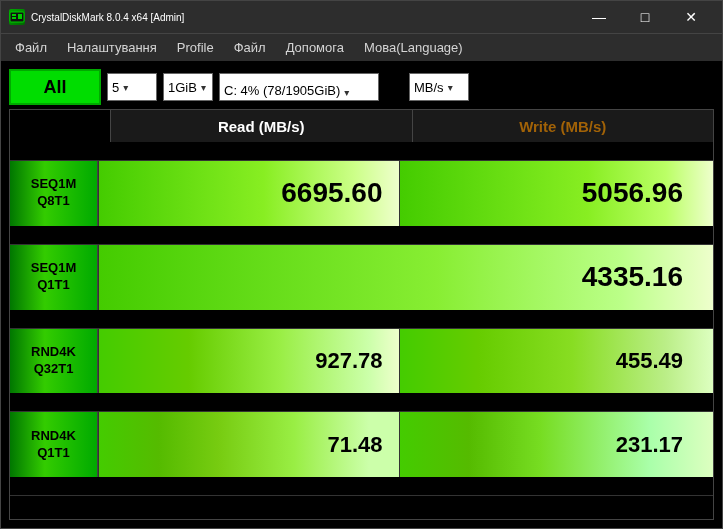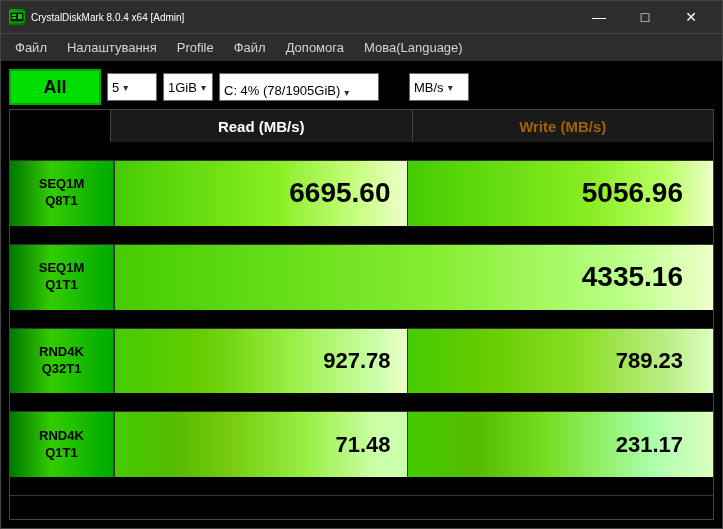--- a/index.html
+++ b/index.html
@@ -189,21 +189,21 @@
       border-left: 1px solid #444;
     }
 
     .data-row {
       display: flex;
       flex: 1;
       border-top: 1px solid #333;
     }
 
     .row-label {
-      width: 104px;
+      width: 88px;
       background: linear-gradient(to right, #007700 0%, #33cc00 40%, #00aa00 100%);
       flex-shrink: 0;
       display: flex;
       flex-direction: column;
       align-items: center;
       justify-content: center;
       color: #000000;
       font-weight: bold;
       font-size: 13px;
       line-height: 1.3;
@@ -364,21 +364,21 @@
 
       <div class="data-row">
         <div class="row-label">
           <span>RND4K</span>
           <span>Q32T1</span>
         </div>
         <div class="read-cell rnd1-read">
           <span class="bench-value bench-value-small">927.78</span>
         </div>
         <div class="write-cell rnd1-write">
-          <span class="bench-value bench-value-small">789.23</span>
+          <span class="bench-value bench-value-small">455.49</span>
         </div>
       </div>
 
       <div class="data-row">
         <div class="row-label">
           <span>RND4K</span>
           <span>Q1T1</span>
         </div>
         <div class="read-cell rnd2-read">
           <span class="bench-value bench-value-small">71.48</span>

